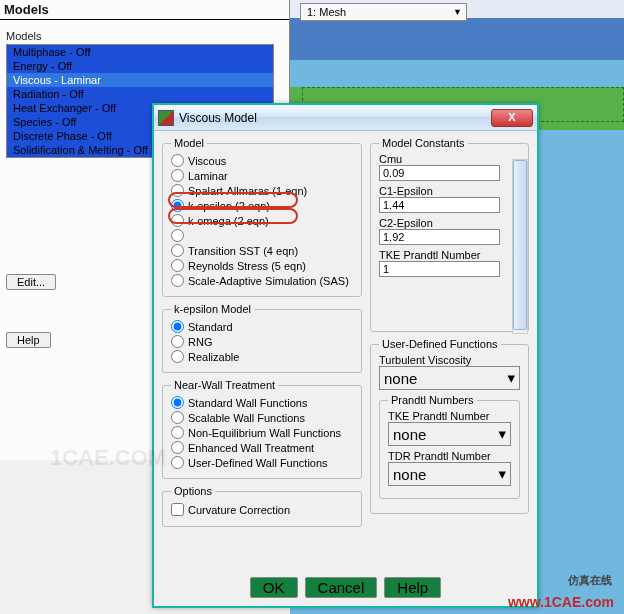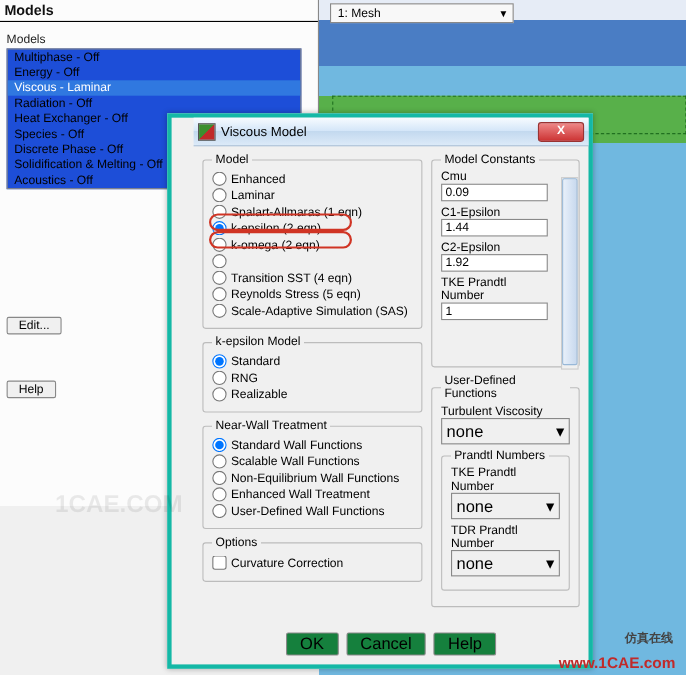--- a/index.html
+++ b/index.html
@@ -84,23 +84,22 @@
     font-size: 11px;
   }
   .dropdown .chev { font-size: 9px; }
 
   
   .dialog {
     position: absolute;
     left: 152px; top: 103px;
     width: 387px; height: 505px;
     background: #f0f0f0;
-    border: 4px solid #14b8a6;
+    border: 2px solid #14b8a6;
     box-shadow: 0 0 5px rgba(0,0,0,0.3);
-    padding-left: 20px;
   }
   .title-bar {
     height: 26px;
     background: linear-gradient(to bottom, #f7fbff 0%, #d4e6f8 48%, #c3d9ef 50%, #dceaf8 100%);
     border-bottom: 1px solid #a8c0d8;
     display: flex;
     align-items: center;
     padding-left: 4px;
   }
   .title-bar .app-icon {
@@ -233,21 +232,20 @@
   <div class="sub-label">Models</div>
   <div class="models-list">
     <div class="item">Multiphase - Off</div>
     <div class="item">Energy - Off</div>
     <div class="item active">Viscous - Laminar</div>
     <div class="item">Radiation - Off</div>
     <div class="item">Heat Exchanger - Off</div>
     <div class="item">Species - Off</div>
     <div class="item">Discrete Phase - Off</div>
     <div class="item">Solidification &amp; Melting - Off</div>
-    <div class="item">Acoustics - Off</div>
   </div>
   <div class="edit-btn-wrap">
     <button class="small-btn">Edit...</button>
   </div>
   <div class="help-btn-wrap">
     <button class="small-btn">Help</button>
   </div>
 </div>
 
 <div class="right-bg"></div>
@@ -263,21 +261,21 @@
     <span class="title-text">Viscous Model</span>
     <div class="close-btn">X</div>
   </div>
   <div class="dialog-body">
     <div class="two-col">
       <div class="col-left">
         <fieldset>
           <legend>Model</legend>
           <div class="radio-row">
               <input type="radio" name="m" style="">
-              <span>Enhanced</span>
+              <span>Viscous</span>
             </div>
           <div class="radio-row">
               <input type="radio" name="m" style="">
               <span>Laminar</span>
             </div>
           <div class="radio-row">
               <input type="radio" name="m" style="">
               <span>Spalart-Allmaras (1 eqn)</span>
             </div>
           <div class="radio-row">

